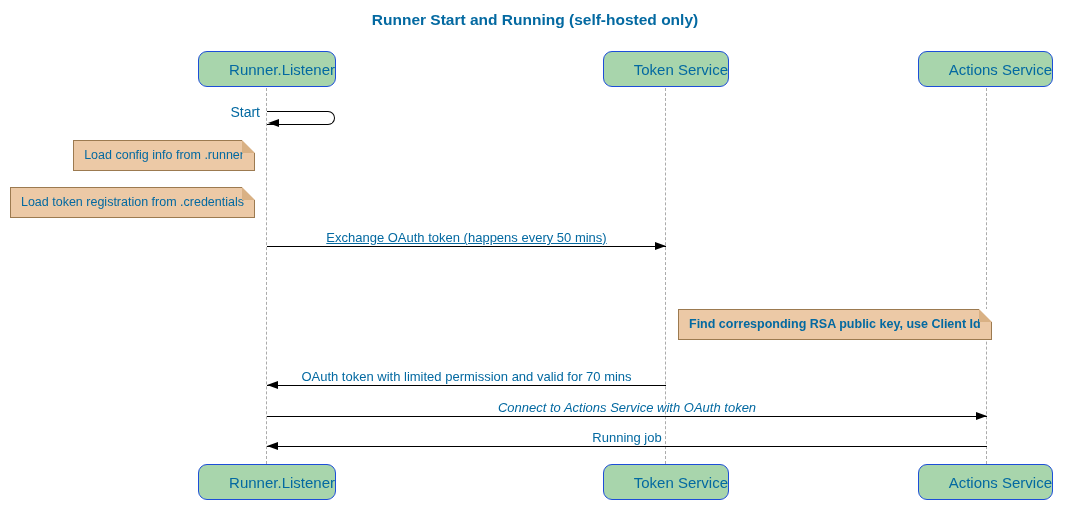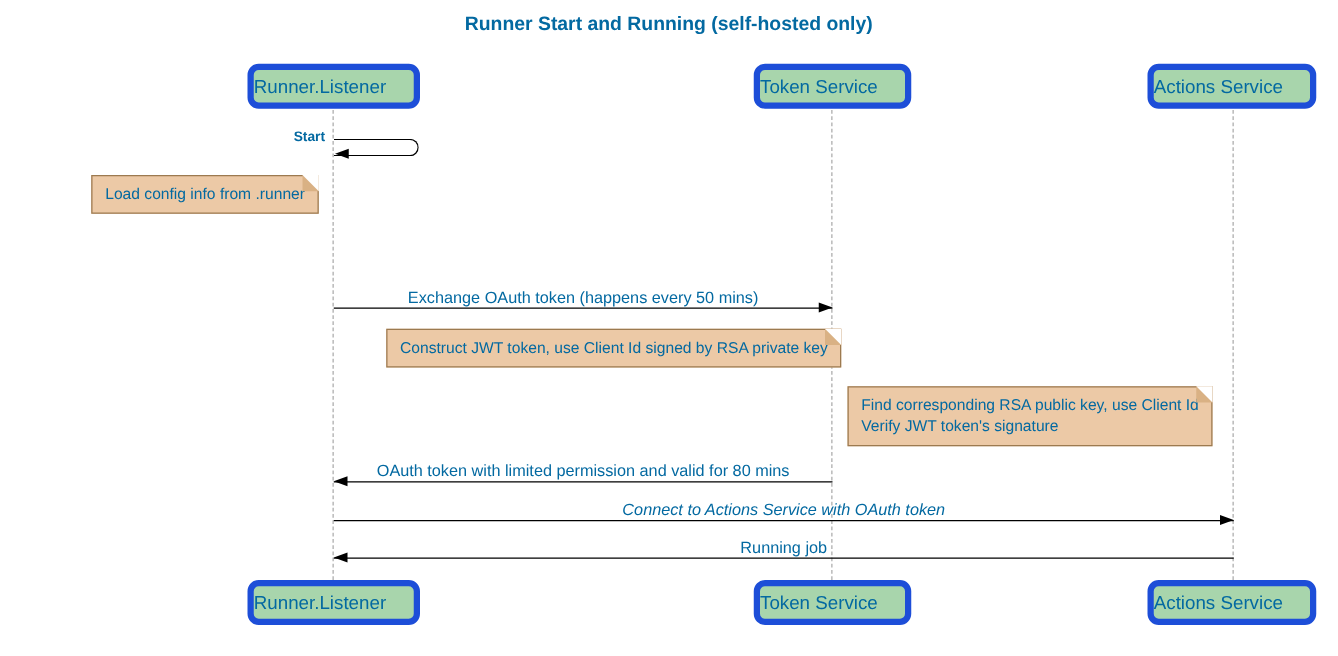--- a/index.html
+++ b/index.html
@@ -6,22 +6,22 @@
   .canvas{
     position:relative;width:1070px;height:525px;background:#ffffff;
     font-family:"Liberation Sans","DejaVu Sans",sans-serif;color:#0369a1;
     overflow:hidden;
   }
   .title{
     position:absolute;left:0;top:11px;width:1070px;text-align:center;
     font-size:15.5px;font-weight:bold;
   }
   .participant{
-    position:absolute;height:36px;background:#a8d5ac;border:5px solid #1d4ed8;
-    border-radius:9px;display:flex;align-items:center;justify-content:flex-start;
+    position:absolute;height:36px;background:#a8d5ac;border:1px solid #1d4ed8;
+    border-radius:9px;display:flex;align-items:center;justify-content:flex-end;
     font-size:15px;box-sizing:border-box;
   }
   .lifeline{
     position:absolute;top:88px;height:376px;width:0;
     border-left:1px dashed #ababab;
   }
   .msg-label{
     position:absolute;height:16px;font-size:13px;text-align:center;
     white-space:nowrap;line-height:16px;
   }
@@ -30,21 +30,21 @@
   }
   .ah{position:absolute;width:0;height:0;}
   .ah-right{border-top:4.5px solid transparent;border-bottom:4.5px solid transparent;border-left:11px solid #000;}
   .ah-left{border-top:4.5px solid transparent;border-bottom:4.5px solid transparent;border-right:11px solid #000;}
   .self-loop{
     position:absolute;left:267px;top:111px;width:68px;height:14px;
     border:1.5px solid #000;border-left:none;border-radius:0 9px 9px 0;
     box-sizing:border-box;
   }
   .start-label{
-    position:absolute;right:810px;top:104px;font-size:11px;white-space:nowrap;font-weight:bold;
+    position:absolute;right:810px;top:104px;font-size:14px;white-space:nowrap;
   }
   .note{
     position:absolute;background:#ecc9a6;border:1px solid #9c7a50;
     font-size:12.5px;line-height:1.35;padding:6px 10px;white-space:nowrap;
     box-sizing:border-box;
   }
   .note::before{
     content:"";position:absolute;top:-1px;right:-1px;width:0;height:0;
     border-style:solid;border-width:0 13px 13px 0;
     border-color:#ffffff #ffffff #d9b184 #d9b184;
@@ -74,35 +74,34 @@
   </div>
 
   <div class="start-label">Start</div>
   <div class="self-loop"></div>
   <div class="ah ah-left" style="left:268px;top:119px;"></div>
 
   <div class="note note-center" style="right:815px;top:140px;">
     <div>Load config info from .runner</div>
   </div>
 
+  <div class="note note-center" style="right:815px;top:187px;">
+    <div>Load token registration from .credentials</div>
+  </div>
 
-  <div class="msg-label" style="left:267px;top:230px;width:399px;">Exchange OAuth token (happens every 50 mins)</div>
+  <div class="msg-label" style="left:267px;top:230px;width:399px;text-decoration:underline;">Exchange OAuth token (happens every 50 mins)</div>
   <div class="msg-line" style="left:267px;top:246px;width:399px;"></div>
   <div class="ah ah-right" style="left:655px;top:242px;"></div>
 
-  <div class="note note-center" style="left:277px;top:263px;">
-    <div>Construct JWT token, use Client Id signed by RSA private key</div>
+
+  <div class="note note-left" style="left:678px;top:309px;font-weight:bold;">
+    <div>Find corresponding RSA public key, use Client Id</div>
   </div>
 
-  <div class="note note-left" style="left:678px;top:309px;">
-    <div>Find corresponding RSA public key, use Client Id</div>
-    <div>Verify JWT token's signature</div>
-  </div>
-
-  <div class="msg-label" style="left:267px;top:369px;width:399px;">OAuth token with limited permission and valid for 80 mins</div>
+  <div class="msg-label" style="left:267px;top:369px;width:399px;">OAuth token with limited permission and valid for 70 mins</div>
   <div class="msg-line" style="left:267px;top:385px;width:399px;"></div>
   <div class="ah ah-left" style="left:267px;top:381px;"></div>
 
   <div class="msg-label" style="left:267px;top:400px;width:720px;font-style:italic;">Connect to Actions Service with OAuth token</div>
   <div class="msg-line" style="left:267px;top:416px;width:720px;"></div>
   <div class="ah ah-right" style="left:976px;top:412px;"></div>
 
   <div class="msg-label" style="left:267px;top:430px;width:720px;">Running job</div>
   <div class="msg-line" style="left:267px;top:446px;width:720px;"></div>
   <div class="ah ah-left" style="left:267px;top:442px;"></div>

